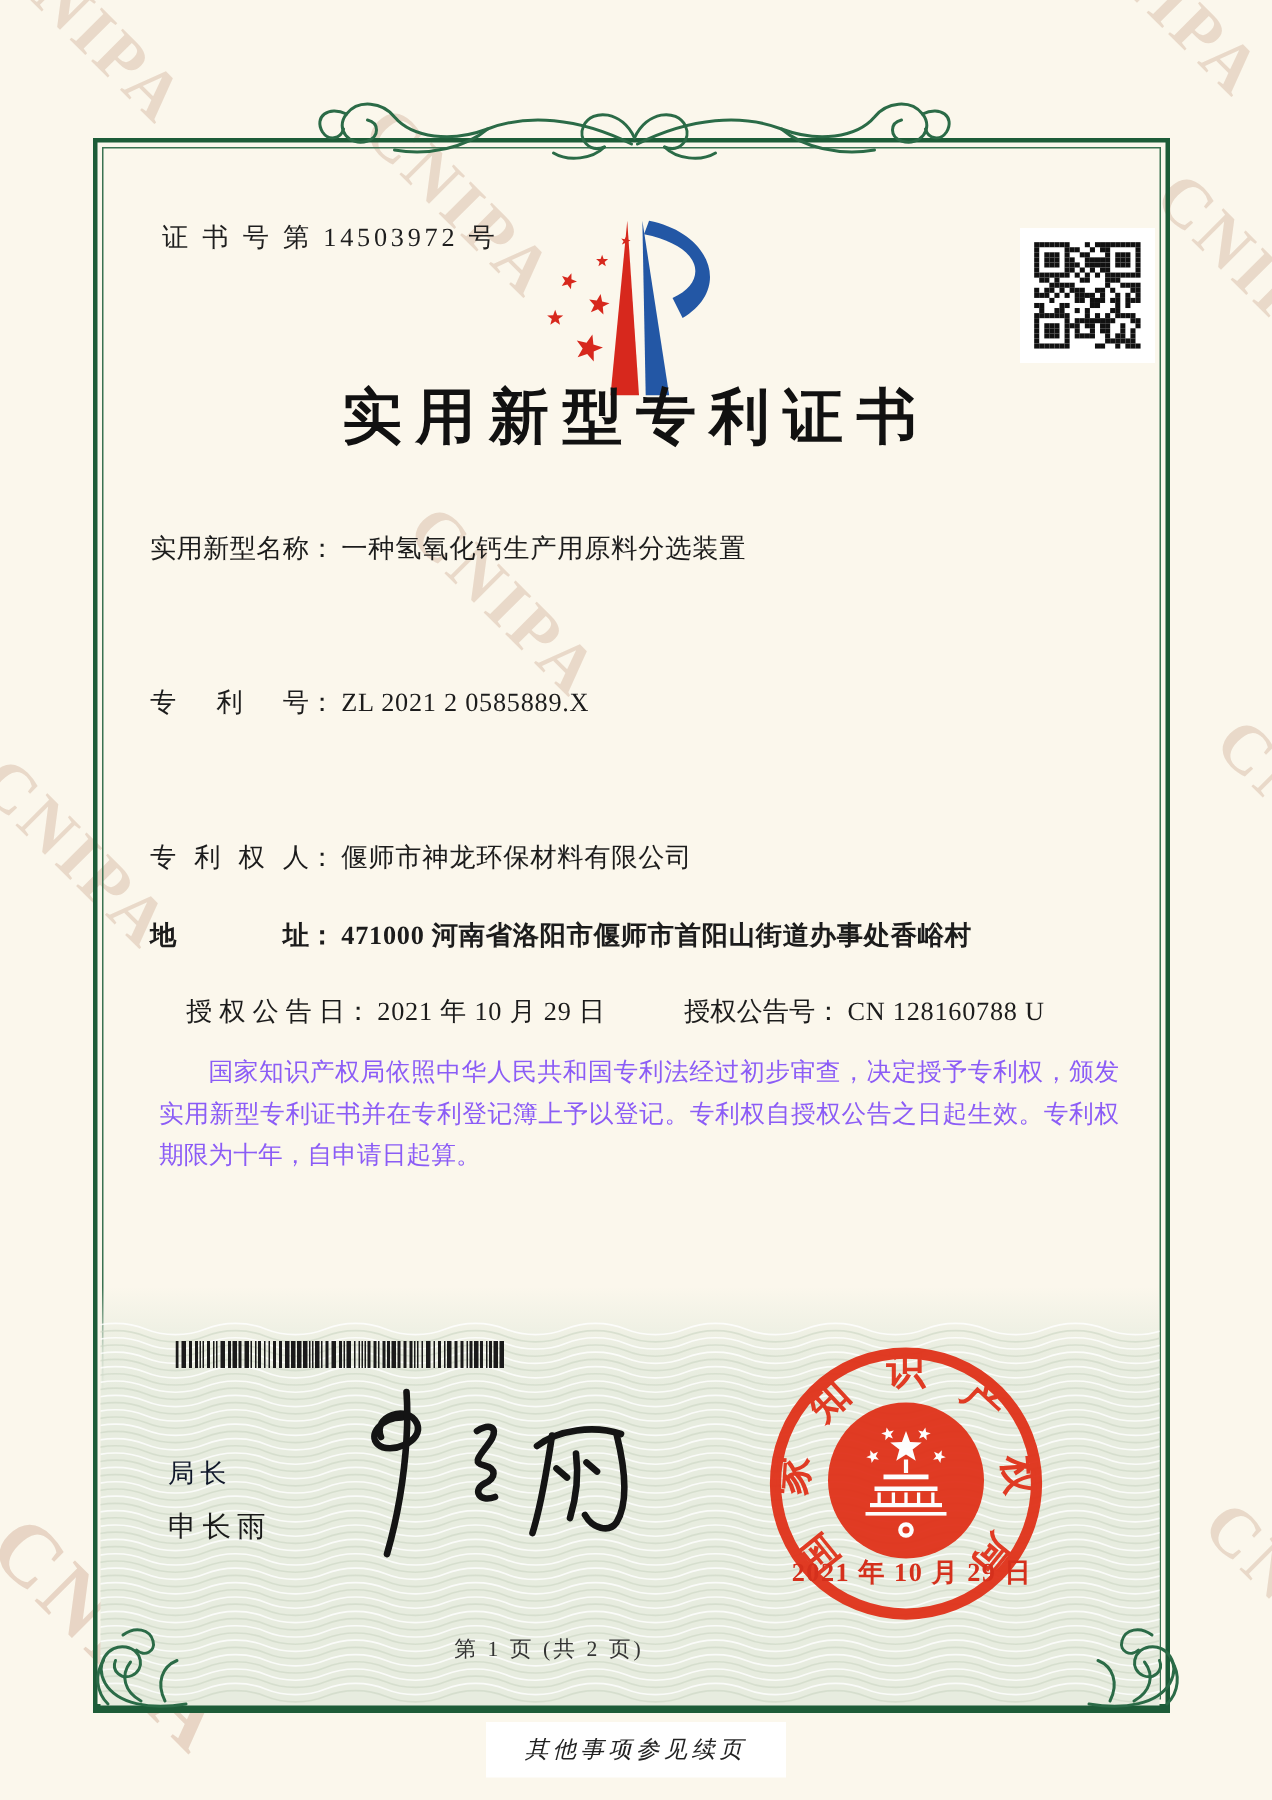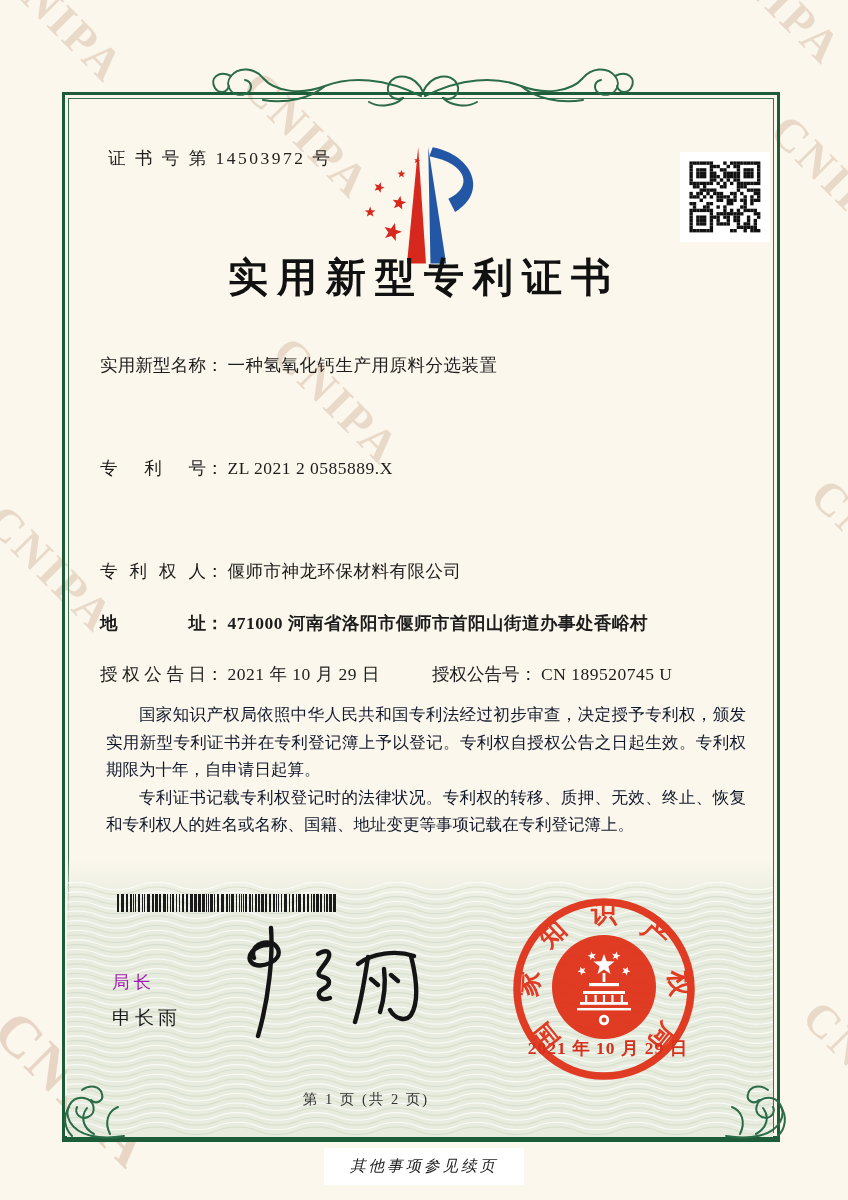--- a/index.html
+++ b/index.html
@@ -40,27 +40,27 @@
            font-size:40px; font-weight:bold; letter-spacing:9px; color:#111; }
 
   .field-row { position:absolute; left:100px; width:645px; white-space:nowrap;
                font-size:17.5px; color:#1c1c1c; }
   .field-label { display:inline-block; width:106px; text-align:justify; text-align-last:justify; vertical-align:top; }
   .field-colon { display:inline-block; }
   .field-value { display:inline-block; margin-left:4px; letter-spacing:0.5px; }
   .pair2 { position:absolute; left:332px; top:0; }
 
   .body-text { position:absolute; left:106px; top:701px; width:640px;
-               font-size:16.5px; line-height:27.5px; color:#0f172a; text-align:justify; }
+               font-size:16.5px; line-height:27.5px; color:#8b5cf6; text-align:justify; }
   .body-text p { text-indent:2em; }
 
   .barcode { position:absolute; left:117px; top:894px; }
 
   .signoff-role { position:absolute; left:112px; top:970px; font-family:"Liberation Sans","DejaVu Sans",sans-serif;
-                  font-size:17.5px; letter-spacing:4px; color:#a21caf;text-align:right; }
+                  font-size:17.5px; letter-spacing:4px; color:#0f172a;text-align:right; }
   .signoff-name { position:absolute; left:112px; top:1005px; font-family:"Liberation Sans","DejaVu Sans",sans-serif;
                   font-size:19px; letter-spacing:4px; color:#1a1a1a; }
   .signature { position:absolute; left:218px; top:922px; }
 
   .seal { position:absolute; left:508px; top:893px; opacity:0.94; }
   .seal-date { position:absolute; left:508px; top:1036px; width:200px; text-align:center;
                font-size:17.5px; font-weight:bold; color:#d5301c; letter-spacing:1px; white-space:nowrap; }
 
   .page-info { position:absolute; left:0; top:1090px; width:732px; text-align:center;
                font-size:14.5px; letter-spacing:2px; color:#333; }
@@ -453,30 +453,29 @@
     </div>
     <div class="field-row" style="top:456px;">
       <span class="field-label">专利号</span><span class="field-colon">：</span><span class="field-value">ZL 2021 2 0585889.X</span>
     </div>
     <div class="field-row" style="top:559px;">
       <span class="field-label">专利权人</span><span class="field-colon">：</span><span class="field-value">偃师市神龙环保材料有限公司</span>
     </div>
     <div class="field-row" style="top:611px;font-weight:bold;">
       <span class="field-label">地址</span><span class="field-colon">：</span><span class="field-value">471000 河南省洛阳市偃师市首阳山街道办事处香峪村</span>
     </div>
-    <div class="field-row" style="top:662px;">
+    <div class="field-row" style="top:662px;margin-left:24px;">
       <span class="field-label">授权公告日</span><span class="field-colon">：</span><span class="field-value">2021 年 10 月 29 日</span>
       <span class="pair2">
-        <span>授权公告号</span><span>：</span><span class="field-value">CN 189520745 U</span>
+        <span>授权公告号</span><span>：</span><span class="field-value">CN 128160788 U</span>
       </span>
     </div>
 
     <div class="body-text">
       <p>国家知识产权局依照中华人民共和国专利法经过初步审查，决定授予专利权，颁发实用新型专利证书并在专利登记簿上予以登记。专利权自授权公告之日起生效。专利权期限为十年，自申请日起算。</p>
-      <p>专利证书记载专利权登记时的法律状况。专利权的转移、质押、无效、终止、恢复和专利权人的姓名或名称、国籍、地址变更等事项记载在专利登记簿上。</p>
     </div>
 
     <svg class="barcode" width="224" height="18" viewBox="0 0 224 18">
       <g id="barcode-bars">
           <rect x="0" y="0" width="2" height="18" fill="#1a1a1a"></rect>
           <rect x="4" y="0" width="3" height="18" fill="#1a1a1a"></rect>
           <rect x="9" y="0" width="2" height="18" fill="#1a1a1a"></rect>
           <rect x="13" y="0" width="2" height="18" fill="#1a1a1a"></rect>
           <rect x="16" y="0" width="1" height="18" fill="#1a1a1a"></rect>
           <rect x="18" y="0" width="1" height="18" fill="#1a1a1a"></rect>

